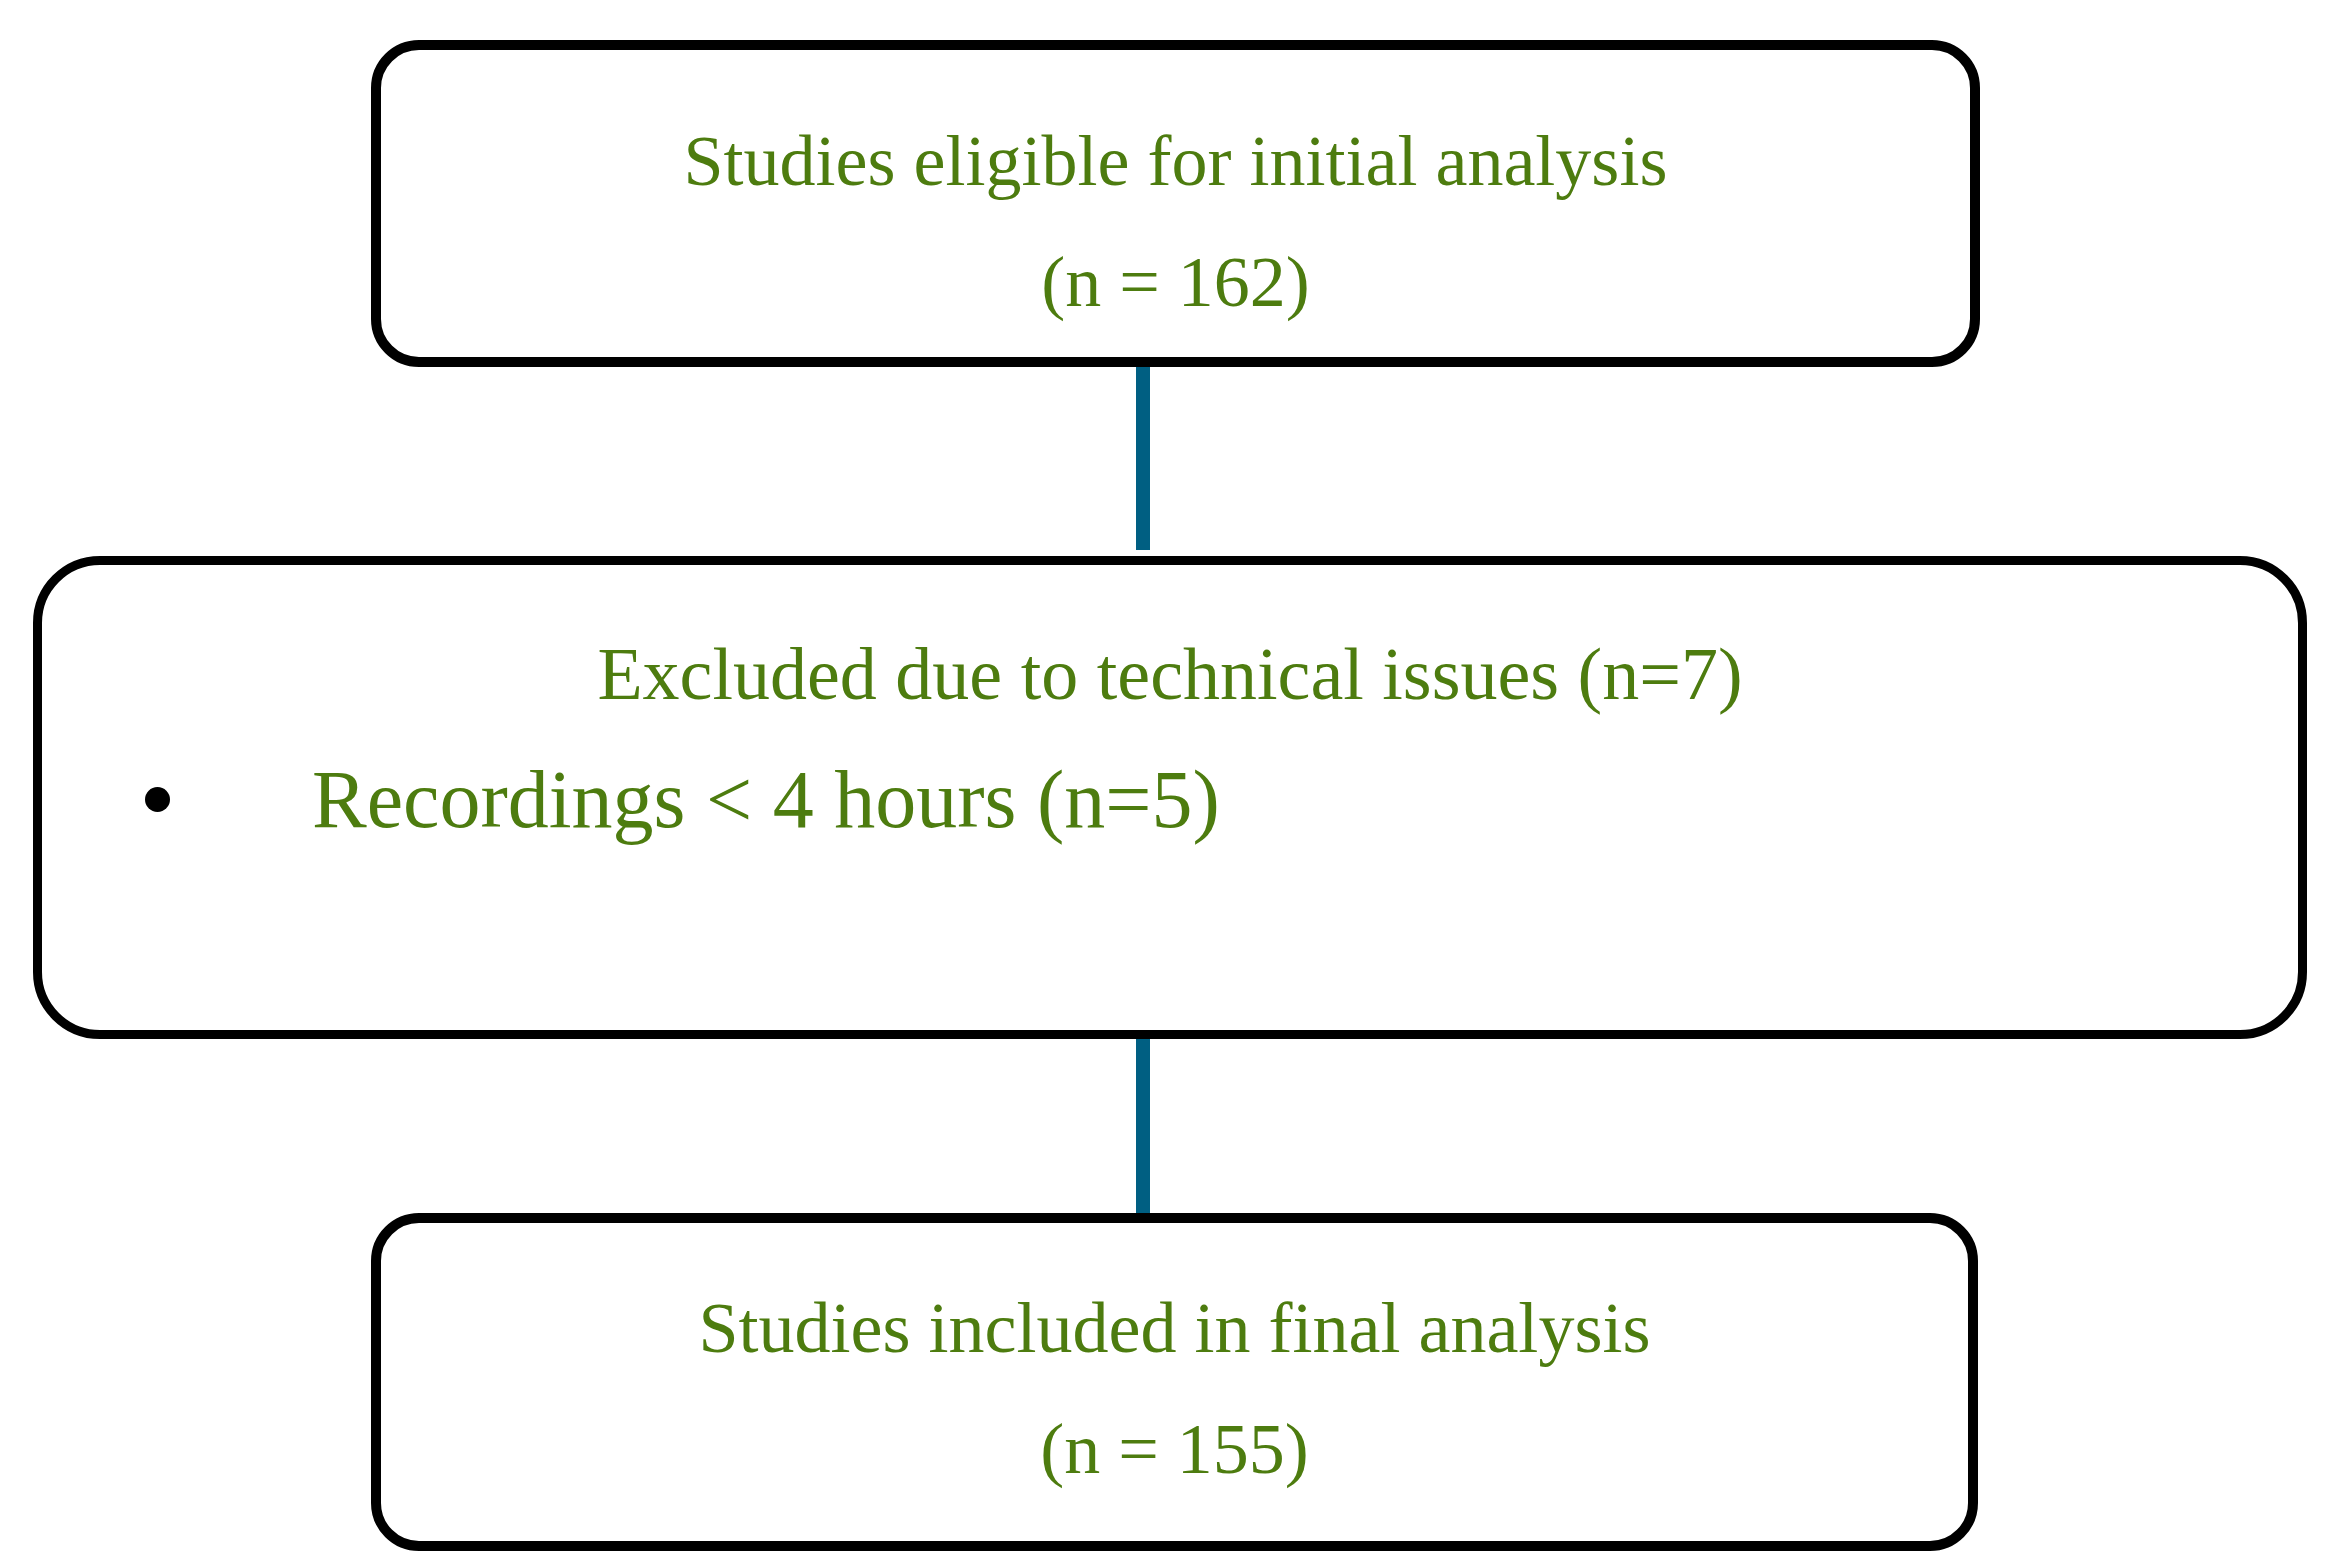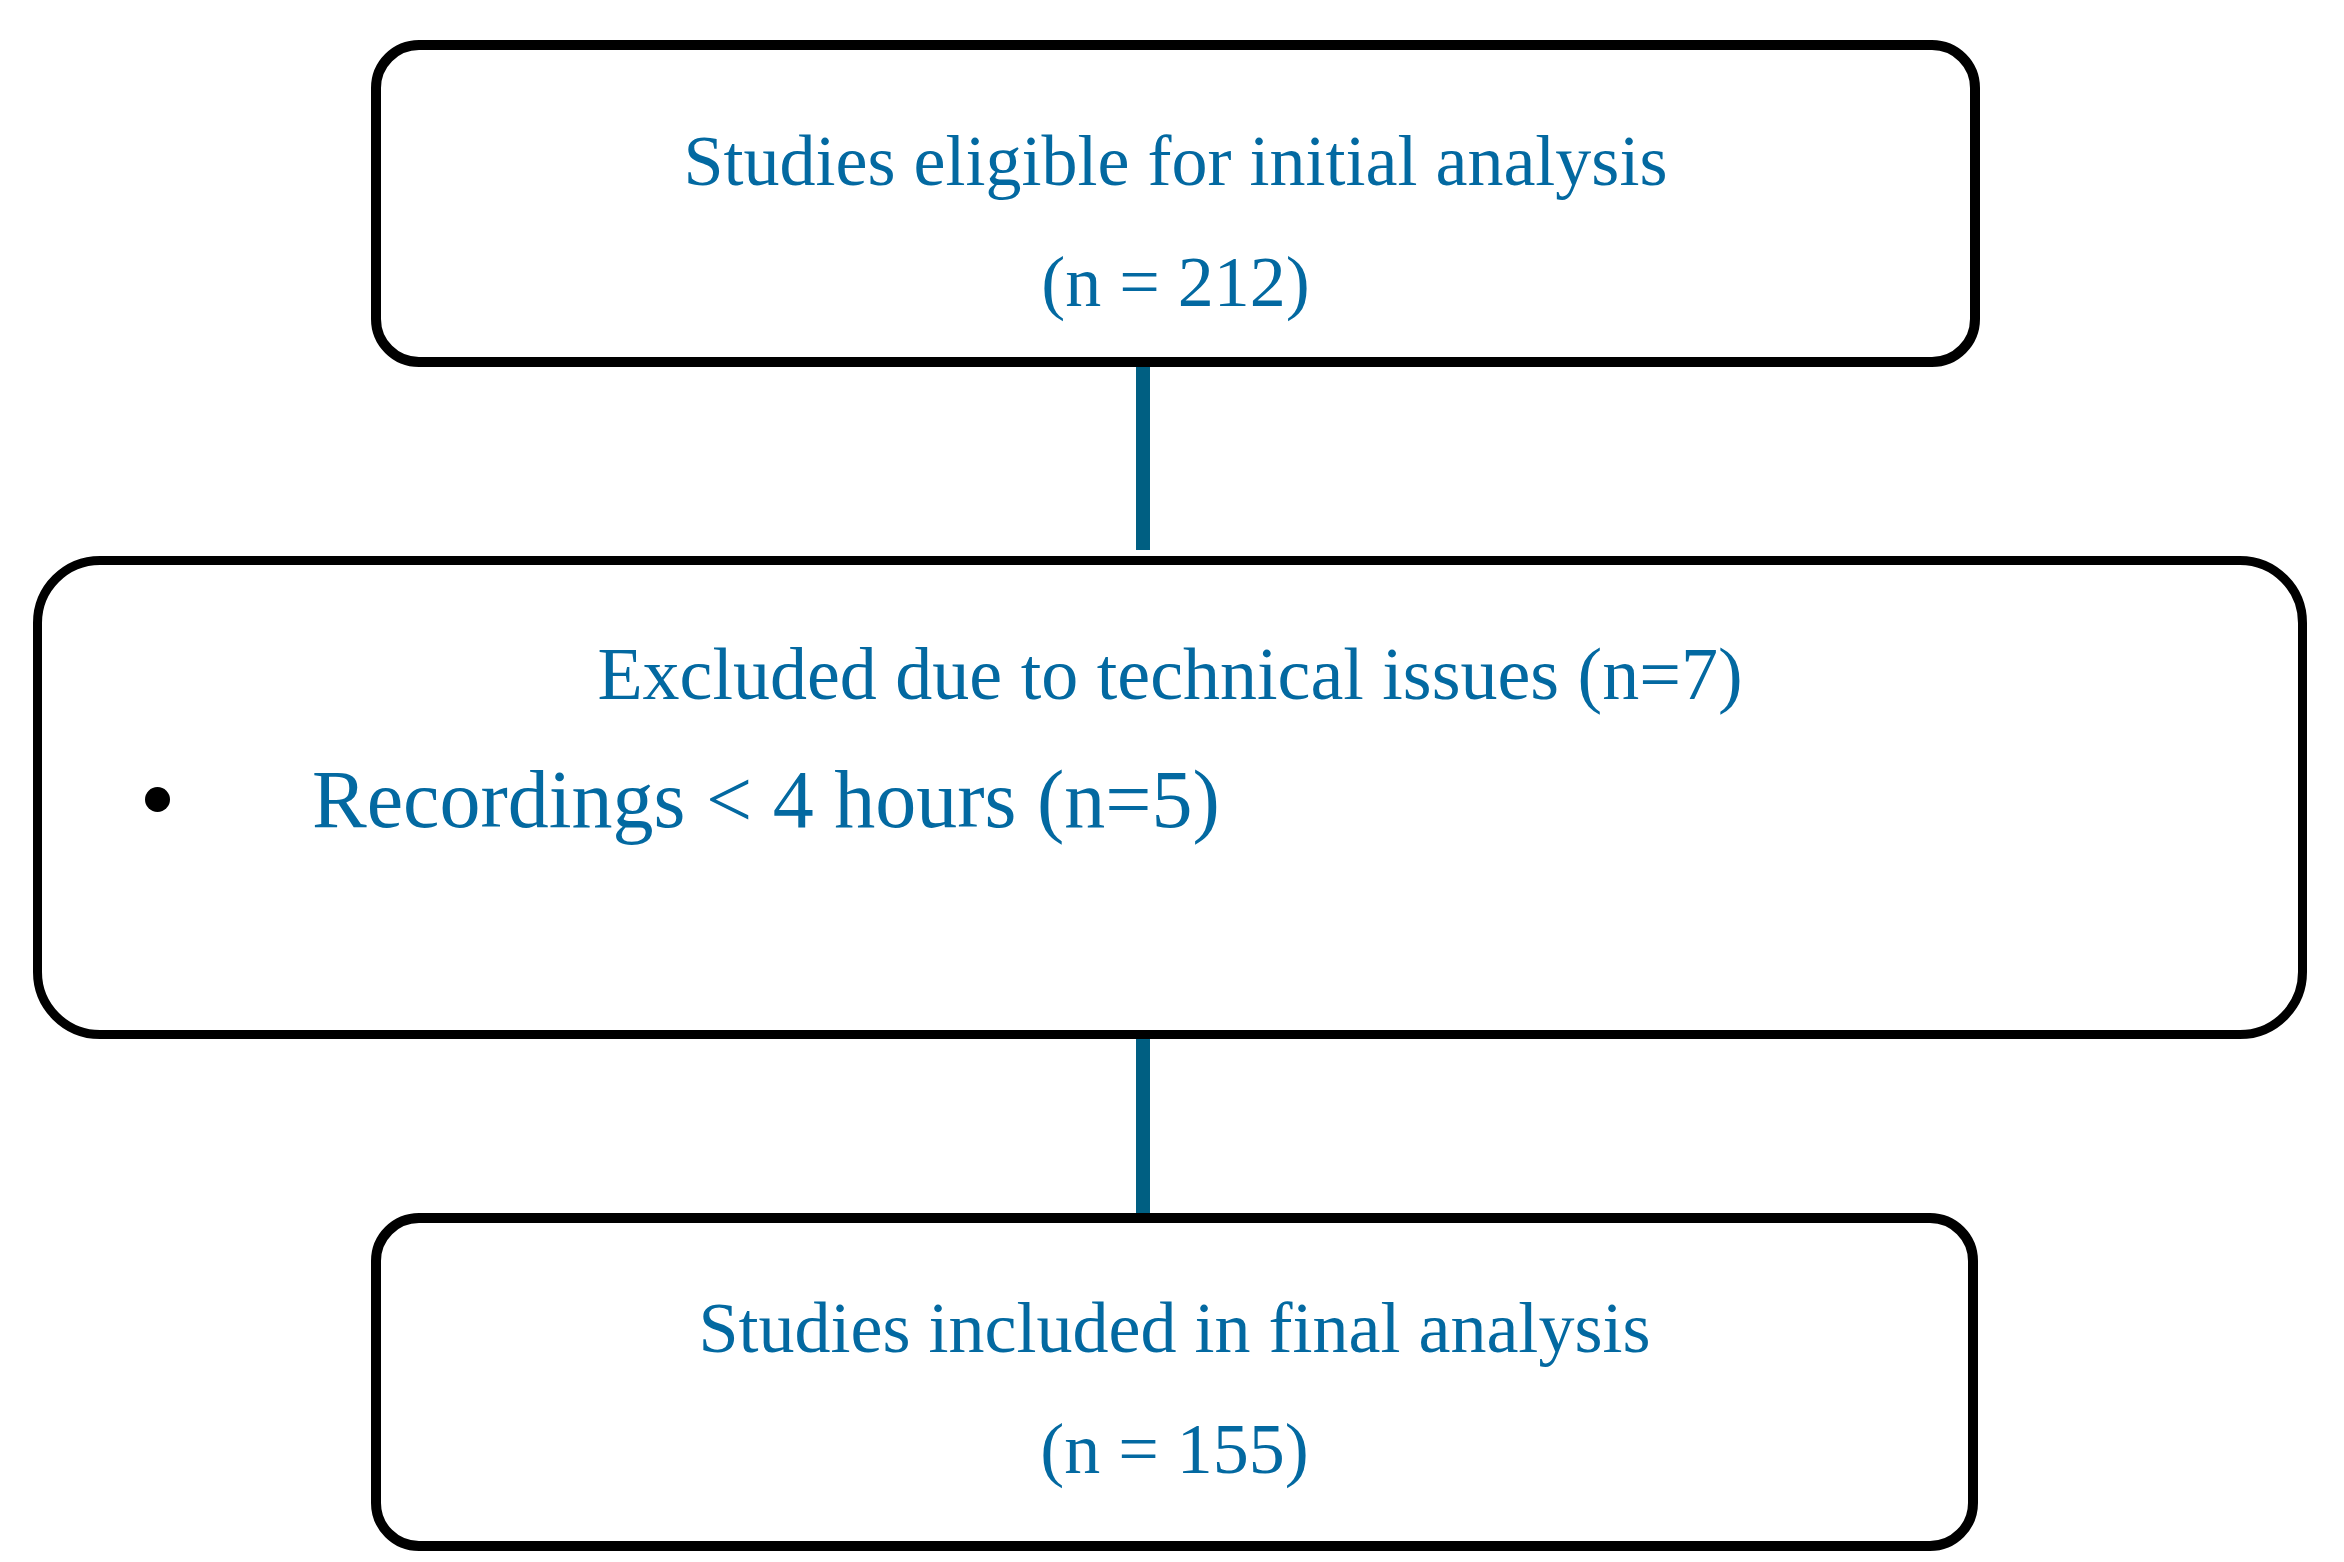--- a/index.html
+++ b/index.html
@@ -3,21 +3,21 @@
 <meta charset="utf-8">
 <style>
   html, body { margin: 0; padding: 0; background: #ffffff; }
 
   .canvas {
     position: relative;
     width: 2345px;
     height: 1562px;
     background: #ffffff;
     font-family: "Liberation Serif", serif;
-    color: #0369a1;
+    color: #4d7c0f;
     overflow: hidden;
   }
 
   
   .connector {
     position: absolute;
     width: 14px;
     z-index: 1;
   }
   .connector-top    { left: 1136px; top: 360px;  height: 190px; }
@@ -96,21 +96,21 @@
 
 <div class="canvas">
 
   <div class="connector connector-top" style="background: rgb(0, 95, 130);"></div>
 
   <div class="connector connector-bottom" style="background: rgb(0, 95, 130);"></div>
 
   <div class="box box-top">
     <div class="center-lines">
       <div class="stmt-line">Studies eligible for initial analysis</div>
-      <div class="stmt-line">(n = 212)</div>
+      <div class="stmt-line">(n = 162)</div>
     </div>
   </div>
 
   <div class="box box-middle">
     <div class="middle-content">
       <div class="middle-title">Excluded due to technical issues (n=7)</div>
       <div class="bullet-row">
         <span class="bullet-dot"></span>
         <span class="bullet-text">Recordings &lt; 4 hours (n=5)</span>
       </div>

